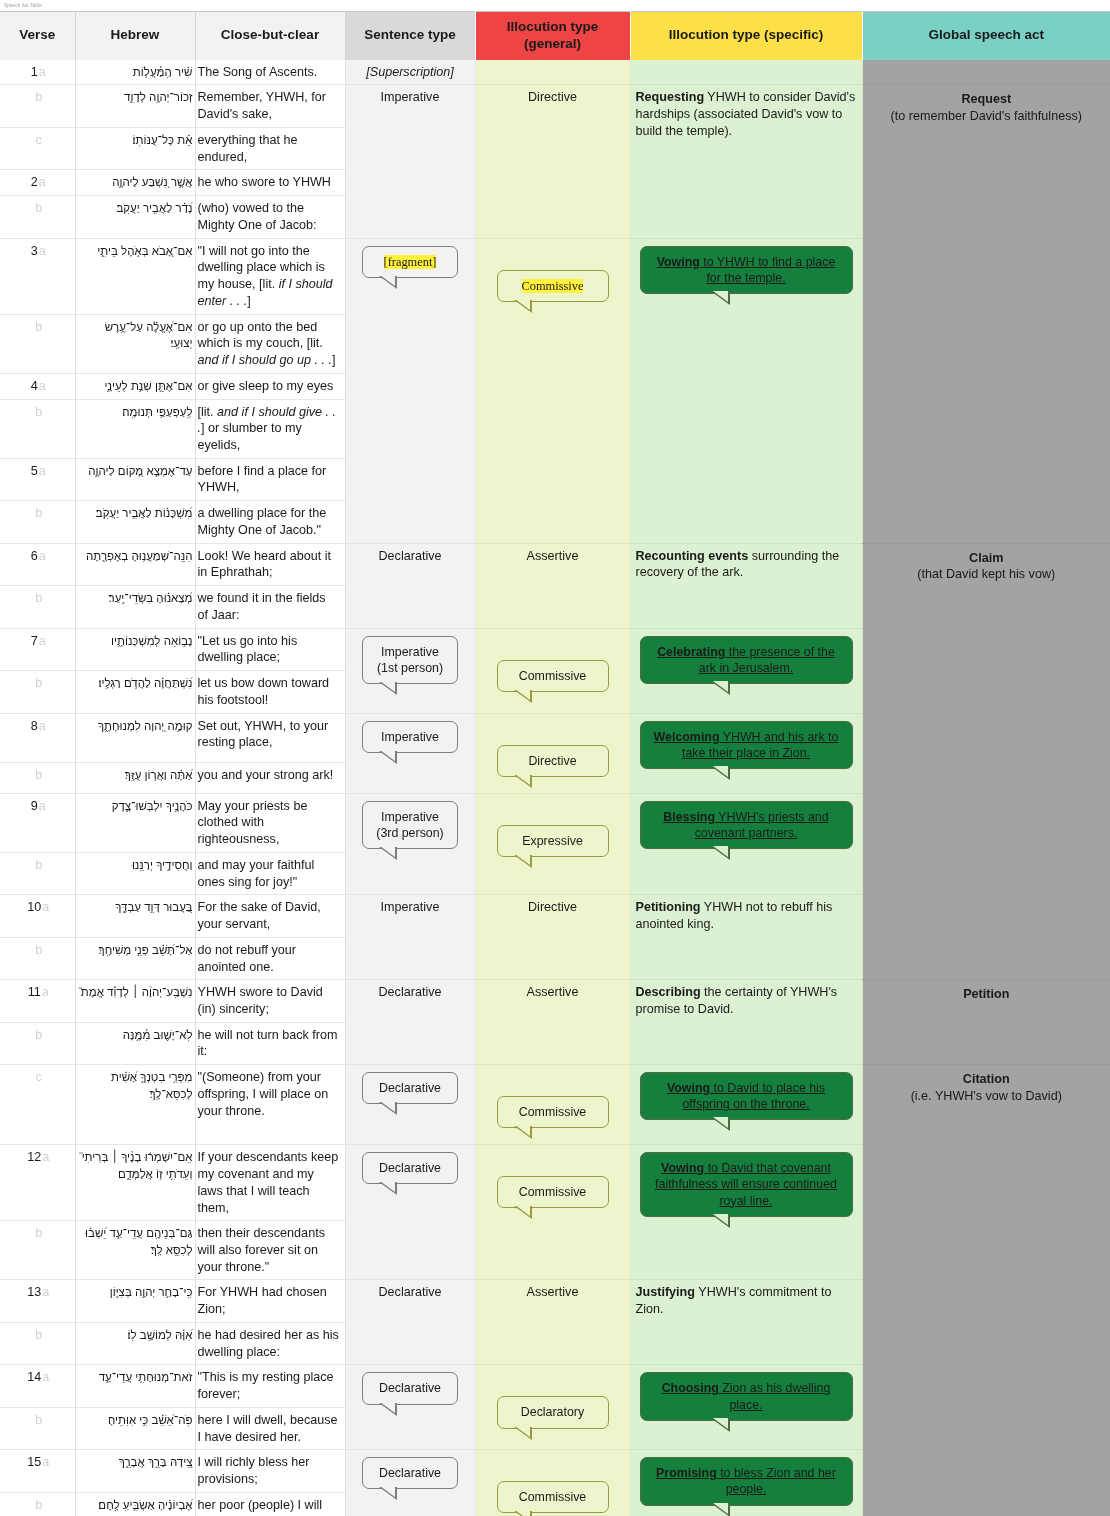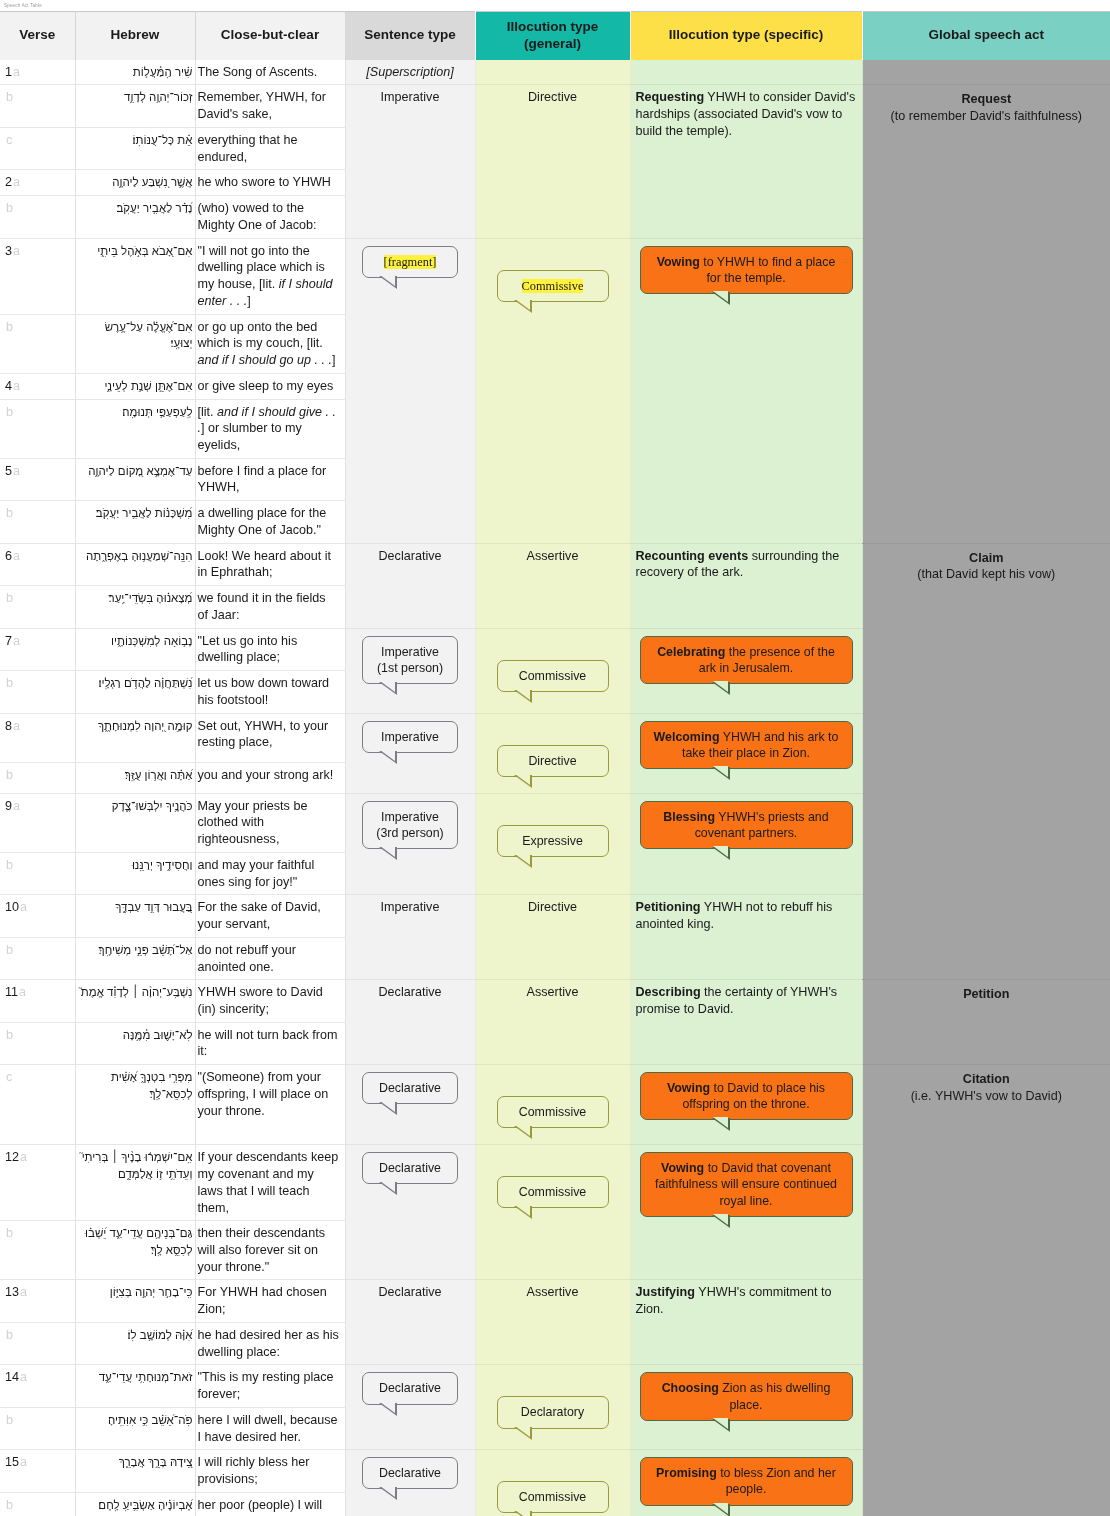--- a/index.html
+++ b/index.html
@@ -41,34 +41,34 @@
     color: #1a1a1a;
     text-align: center;
     padding: 7px 4px;
     border-right: 1px solid #ffffff;
     line-height: 1.25;
     vertical-align: middle;
     height: 47px;
   }
   th.h-verse, th.h-heb, th.h-cbc { background:#f2f2f2; border-right:1px solid #d5d5d5; }
   th.h-sent { background:#d9d9d9; }
-  th.h-gen  { background:#14b8a6; }
+  th.h-gen  { background:#ef4444; }
   th.h-spec { background:#fde047; }
   th.h-glob { background:#7ad0c3; border-right:none; }
 
   tbody td {
     vertical-align: top;
     font-size: 12.6px;
     line-height: 1.33;
     color: #1a1a1a;
     border-bottom: 1px solid #e6e6e6;
     padding: 4px 5px;
   }
   td.verse {
-    text-align: left;
+    text-align: center;
     background: #ffffff;
     border-right: 1px solid #e0e0e0;
     padding-right: 3px;
     white-space: nowrap;
   }
   td.verse .vnum { color:#1a1a1a; }
   td.verse .vlet { color:#d2d2d2; padding-left:1px; }
   td.heb {
     text-align: right;
     direction: rtl;
@@ -133,22 +133,22 @@
   }
   
   td.sent .bubble { background:#f2f2f2; border-color:#7d7d85; max-width: 96px; }
   td.sent .bubble .tail-in { border-top-color:#f2f2f2; }
   
   td.gen .bubble { background:#eef5cd; border-color:#9a9a3d; max-width: 112px; margin-top: 24px; }
   td.gen .bubble .tail { border-top-color:#9a9a3d; }
   td.gen .bubble .tail-in { border-top-color:#eef5cd; }
   
   td.spec .bubble {
-    background:#f97316; border-color:#4f6b43;
-    text-align:center; max-width: 218px;
+    background:#15803d; border-color:#4f6b43;
+    text-align:center; max-width: 218px; text-decoration: underline;
   }
   td.spec .bubble .tail { border-top-color:#4f6b43; }
   td.spec .bubble .tail-in { border-top-color:#dcf0d2; }
   td.spec .bubble .tail { left: 34%; }
   td.spec .bubble .tail-in { left: calc(34% + 1px); }
 
   .hl { background: #fff23f; font-family: Liberation Serif, serif; }
 </style>
 </head>
 <body>

